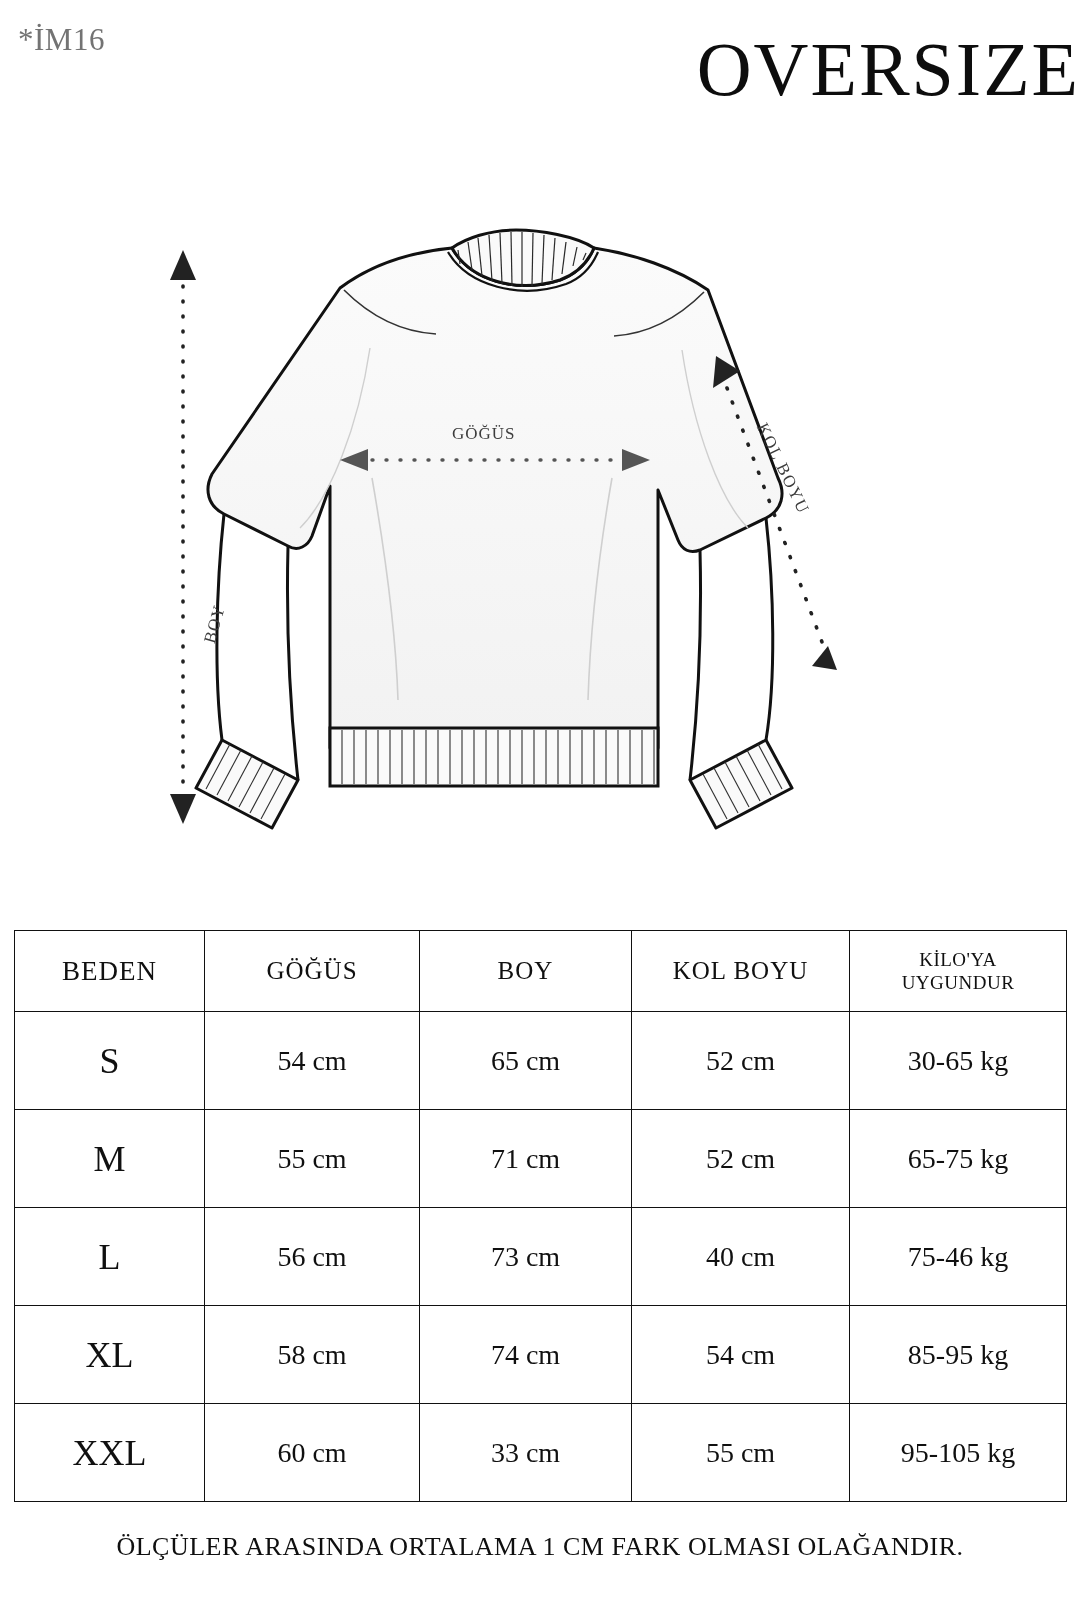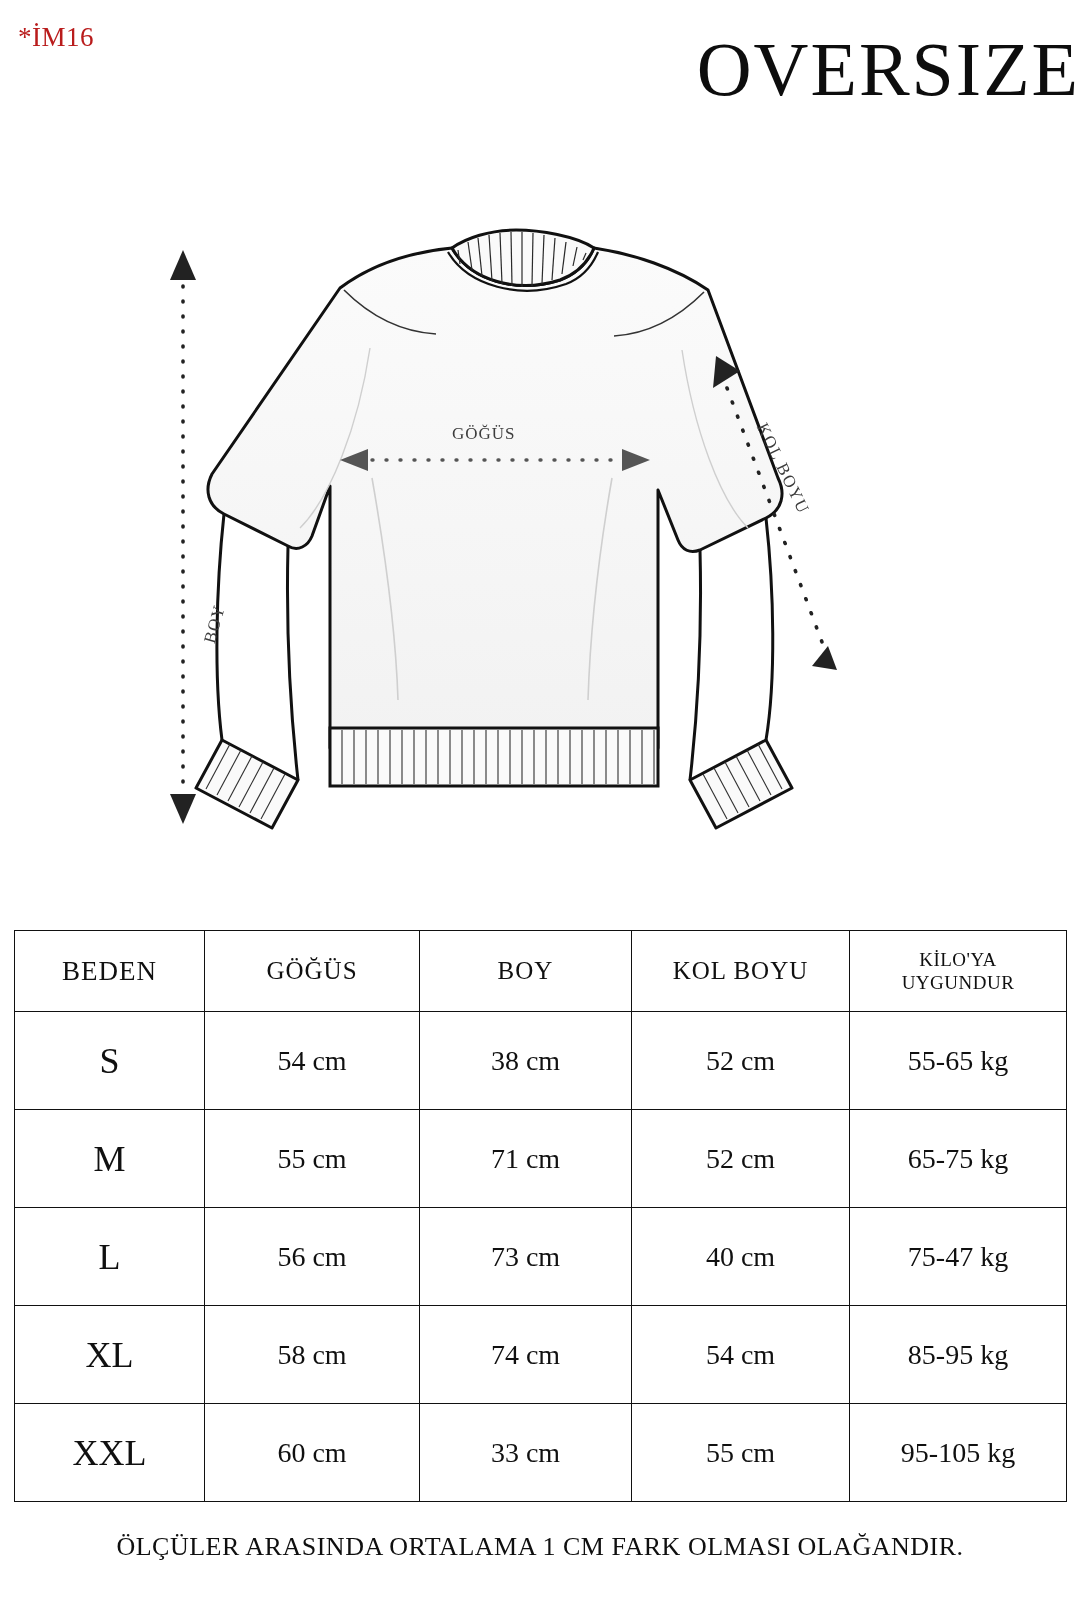--- a/index.html
+++ b/index.html
@@ -13,23 +13,23 @@
     position: relative;
     font-family: "Liberation Serif", serif;
     color: #1a1a1a;
     overflow: hidden;
   }
   .sku {
     position: absolute;
     left: 18px;
     top: 22px;
     font-family: "Liberation Serif", serif;
-    font-size: 27px;
+    font-size: 31px;
     letter-spacing: 0.5px;
-    color: #b91c1c;
+    color: #737373;
   }
   .title {
     position: absolute;
     top: 28px;
     left: 0;
     width: 1080px;
     text-align: right;
     font-family: "Liberation Serif", serif;
     font-size: 76px;
     line-height: 82px;
@@ -284,37 +284,37 @@
         <th class="head-kilo">
           <span>KİLO'YA</span><br>
           <span>UYGUNDUR</span>
         </th>
       </tr>
     </thead>
     <tbody>
       <tr>
         <td class="size-cell">S</td>
         <td>54 cm</td>
-        <td>38 cm</td>
+        <td>65 cm</td>
         <td>52  cm</td>
-        <td>55-65 kg</td>
+        <td>30-65 kg</td>
       </tr>
       <tr>
         <td class="size-cell">M</td>
         <td>55 cm</td>
         <td>71 cm</td>
         <td>52 cm</td>
         <td>65-75 kg</td>
       </tr>
       <tr>
         <td class="size-cell">L</td>
         <td>56 cm</td>
         <td>73 cm</td>
         <td>40 cm</td>
-        <td>75-47 kg</td>
+        <td>75-46 kg</td>
       </tr>
       <tr>
         <td class="size-cell">XL</td>
         <td>58 cm</td>
         <td>74 cm</td>
         <td>54 cm</td>
         <td>85-95 kg</td>
       </tr>
       <tr>
         <td class="size-cell">XXL</td>

